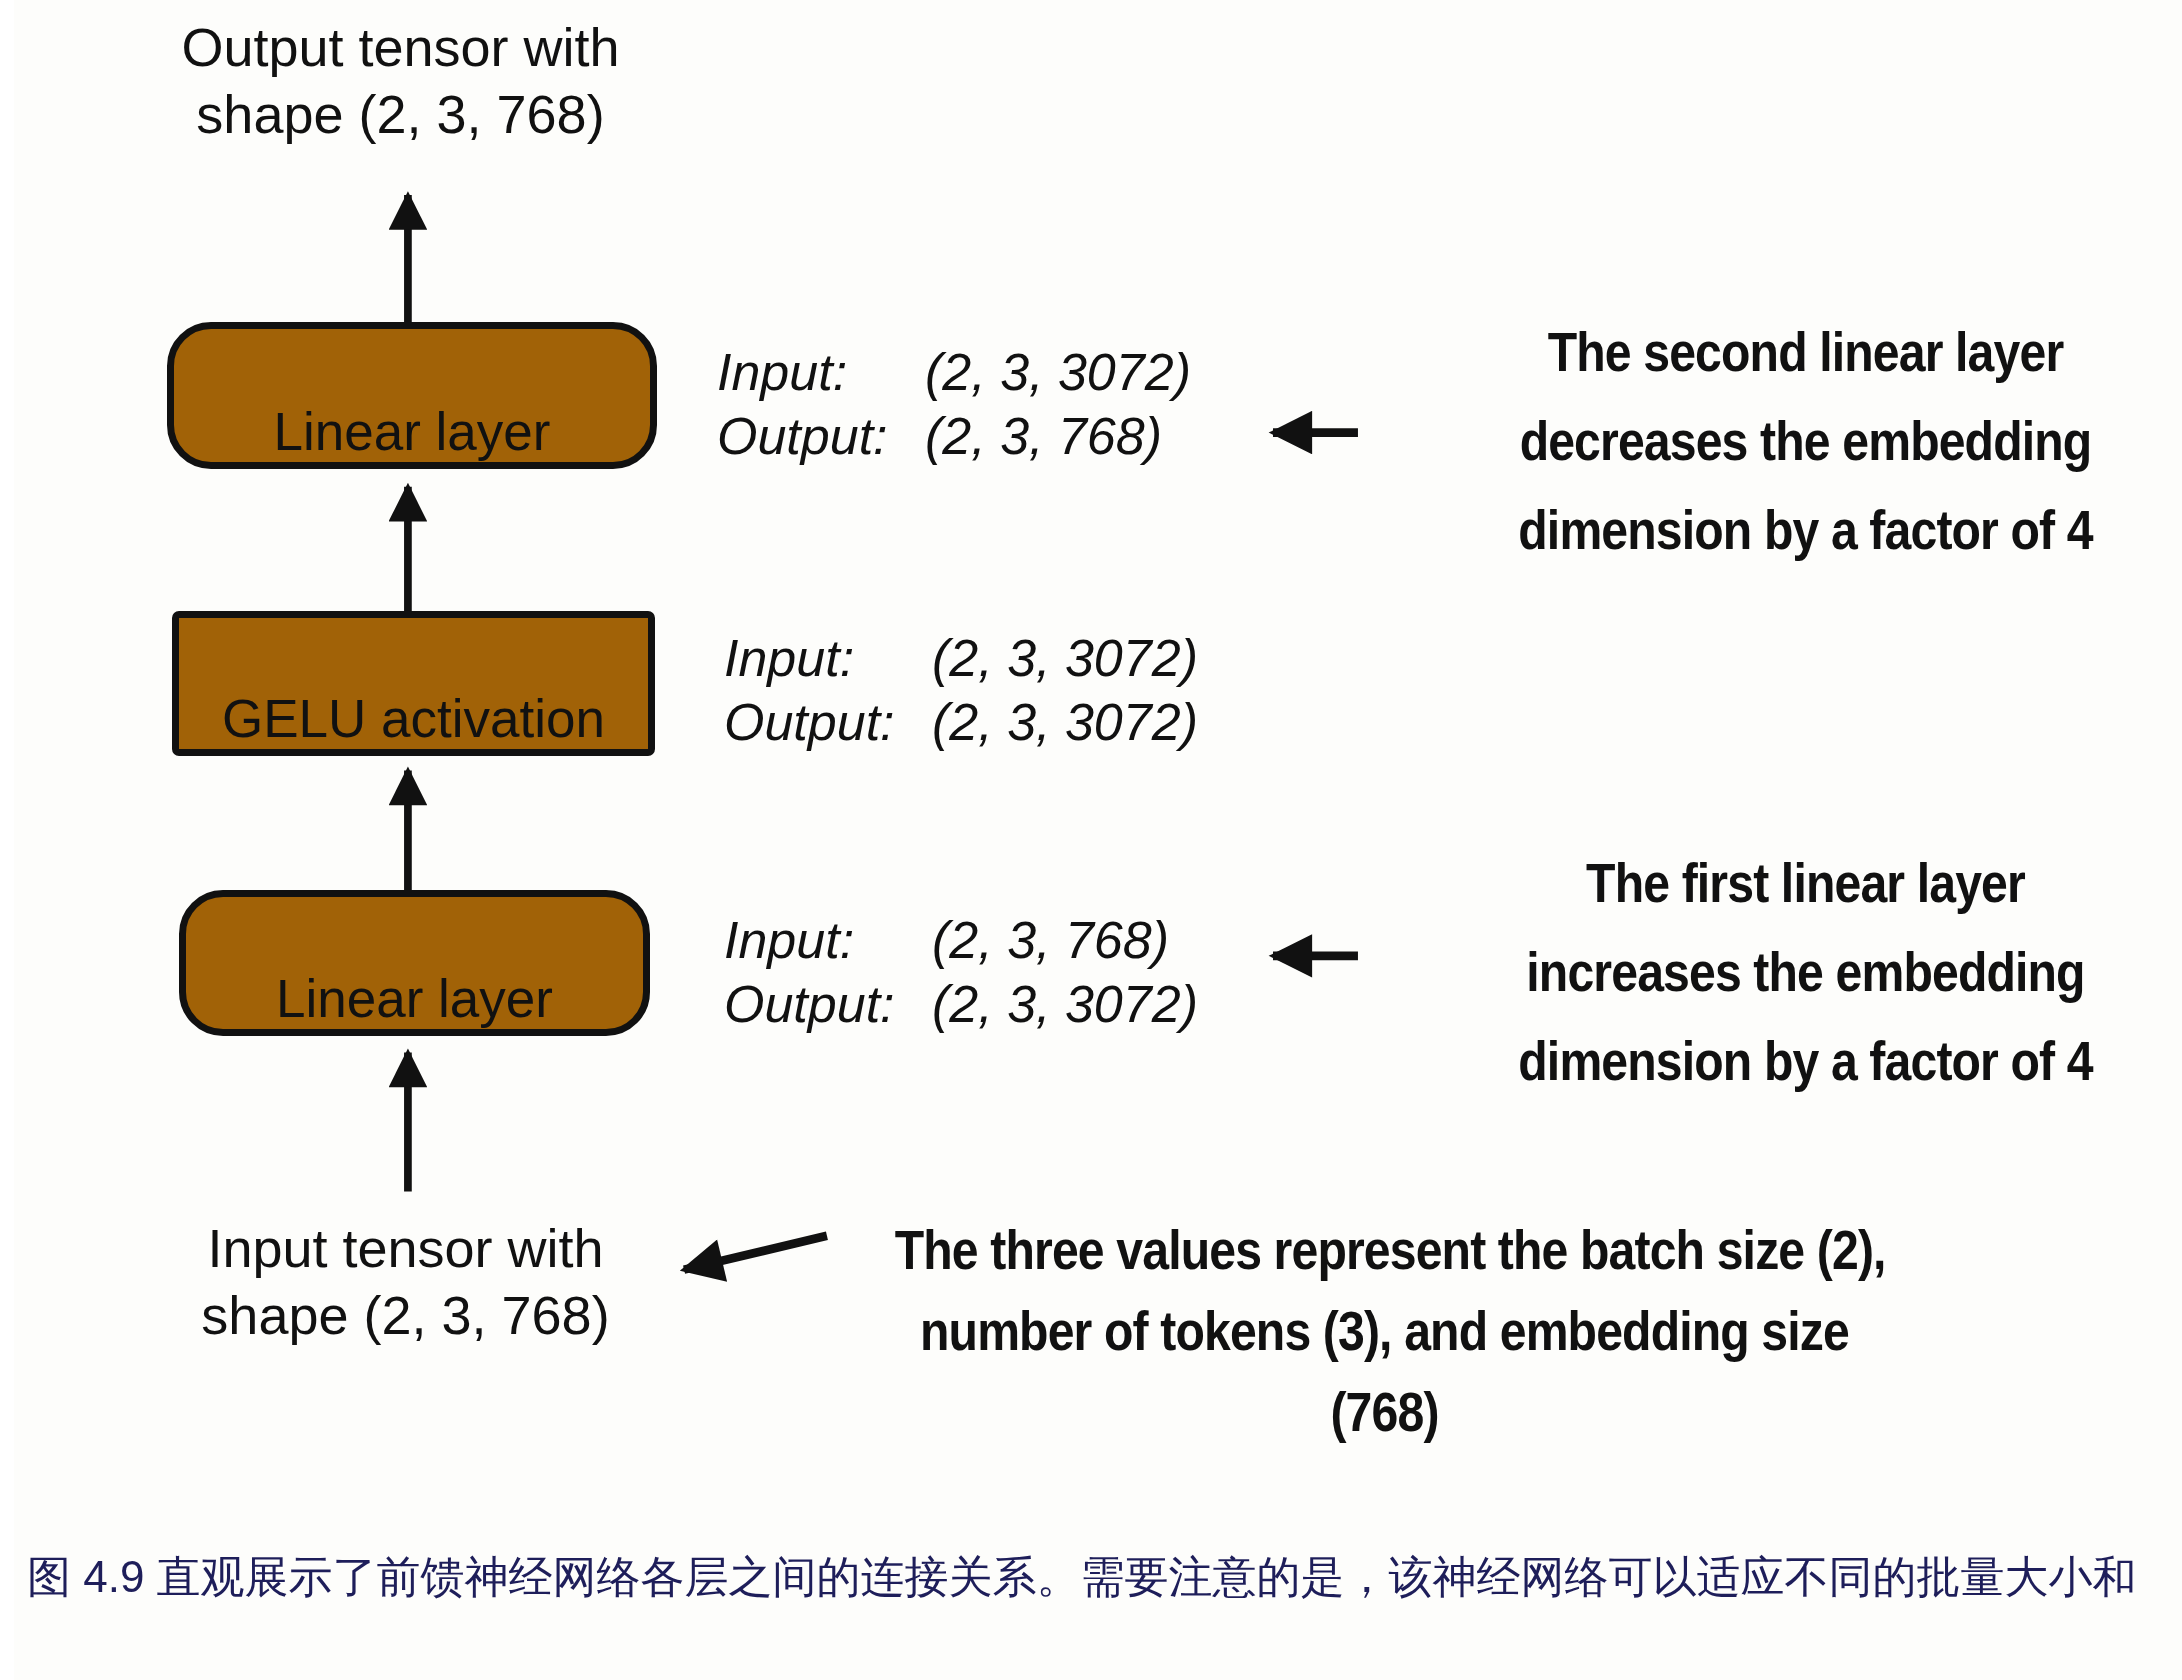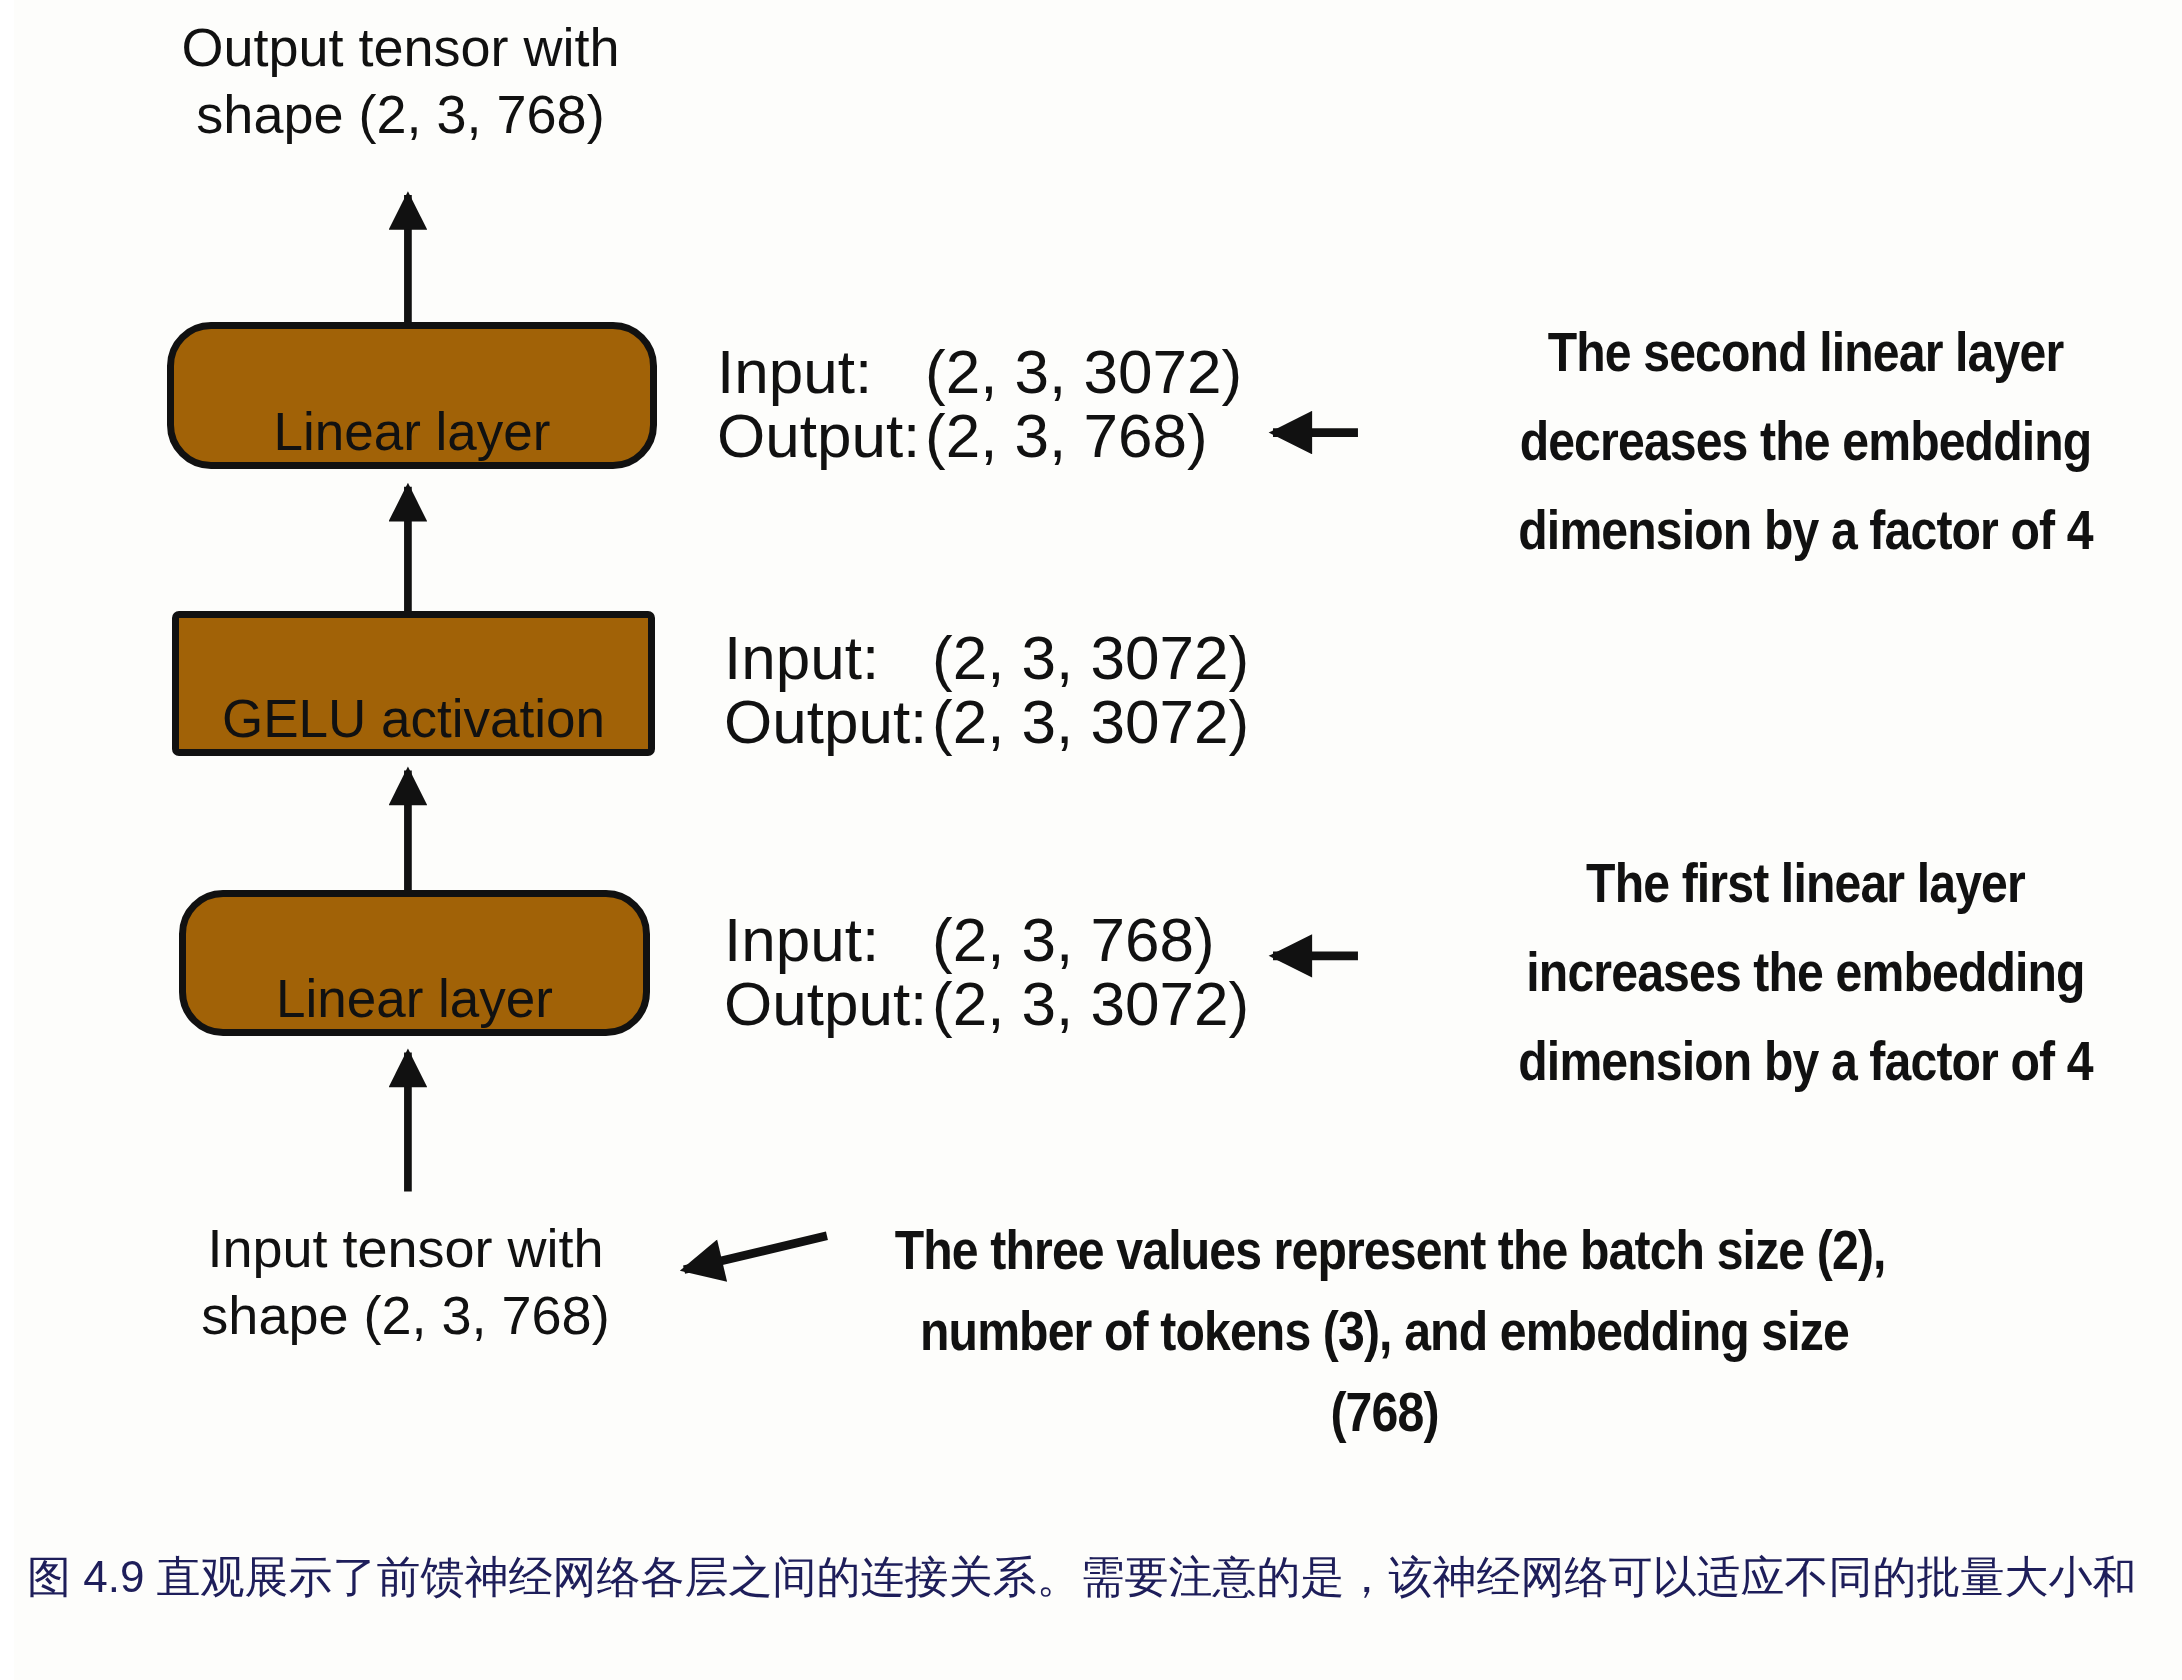--- a/index.html
+++ b/index.html
@@ -42,24 +42,25 @@
     font-size: 54px;
     line-height: 67px;
     color: var(--ink);
     white-space: nowrap;
   }
 
   .io {
     position: absolute;
     display: grid;
     grid-template-columns: 208px auto;
-    font-size: 62px;
+    font-size: 52px;
     line-height: 64px;
     white-space: nowrap;
     color: var(--ink);
+    font-style: italic;
   }
 
   .note {
     position: absolute;
     text-align: center;
     font-weight: bold;
     font-size: 56px;
     letter-spacing: -1px;
     transform: scaleX(0.86);
     transform-origin: 50% 0;

